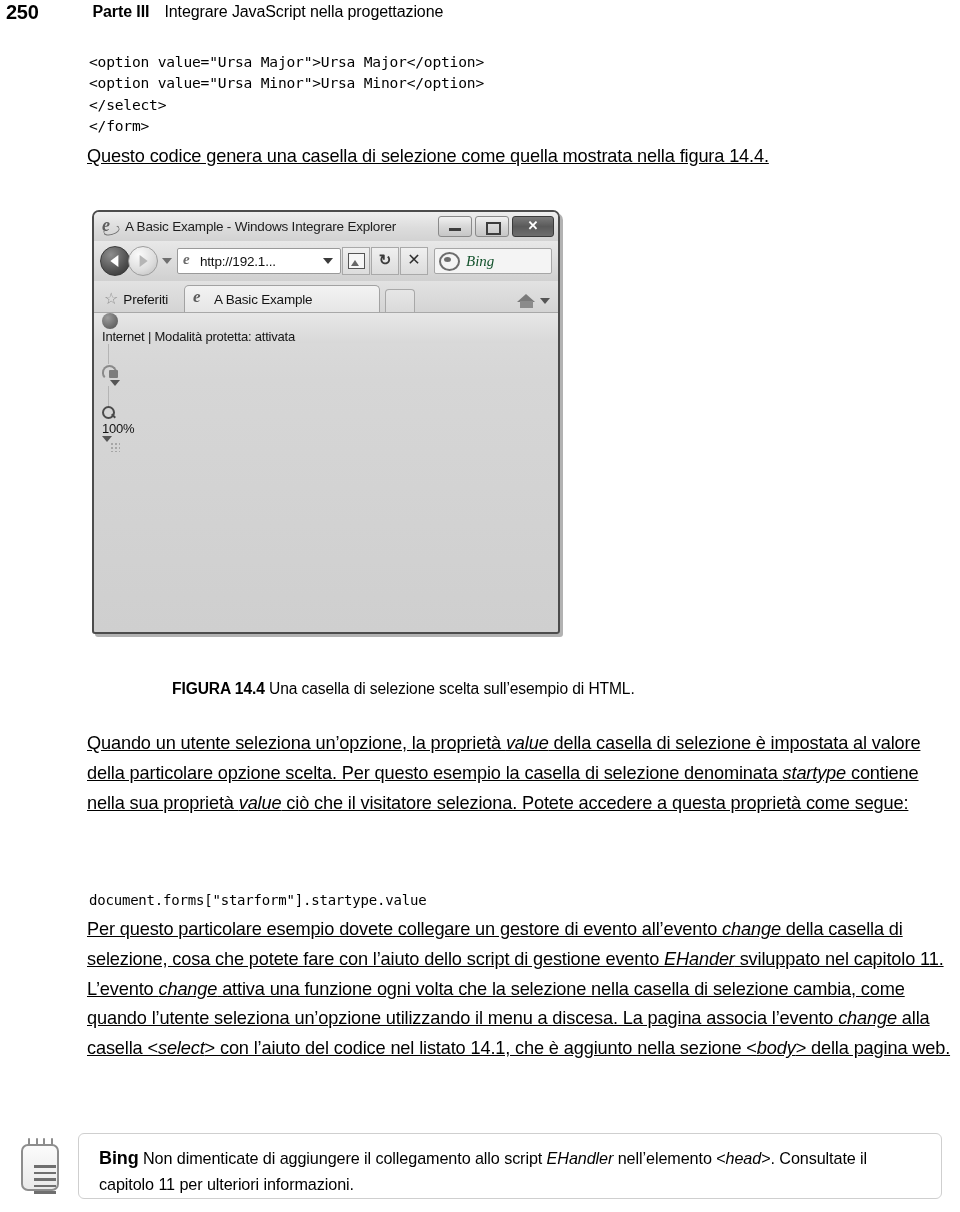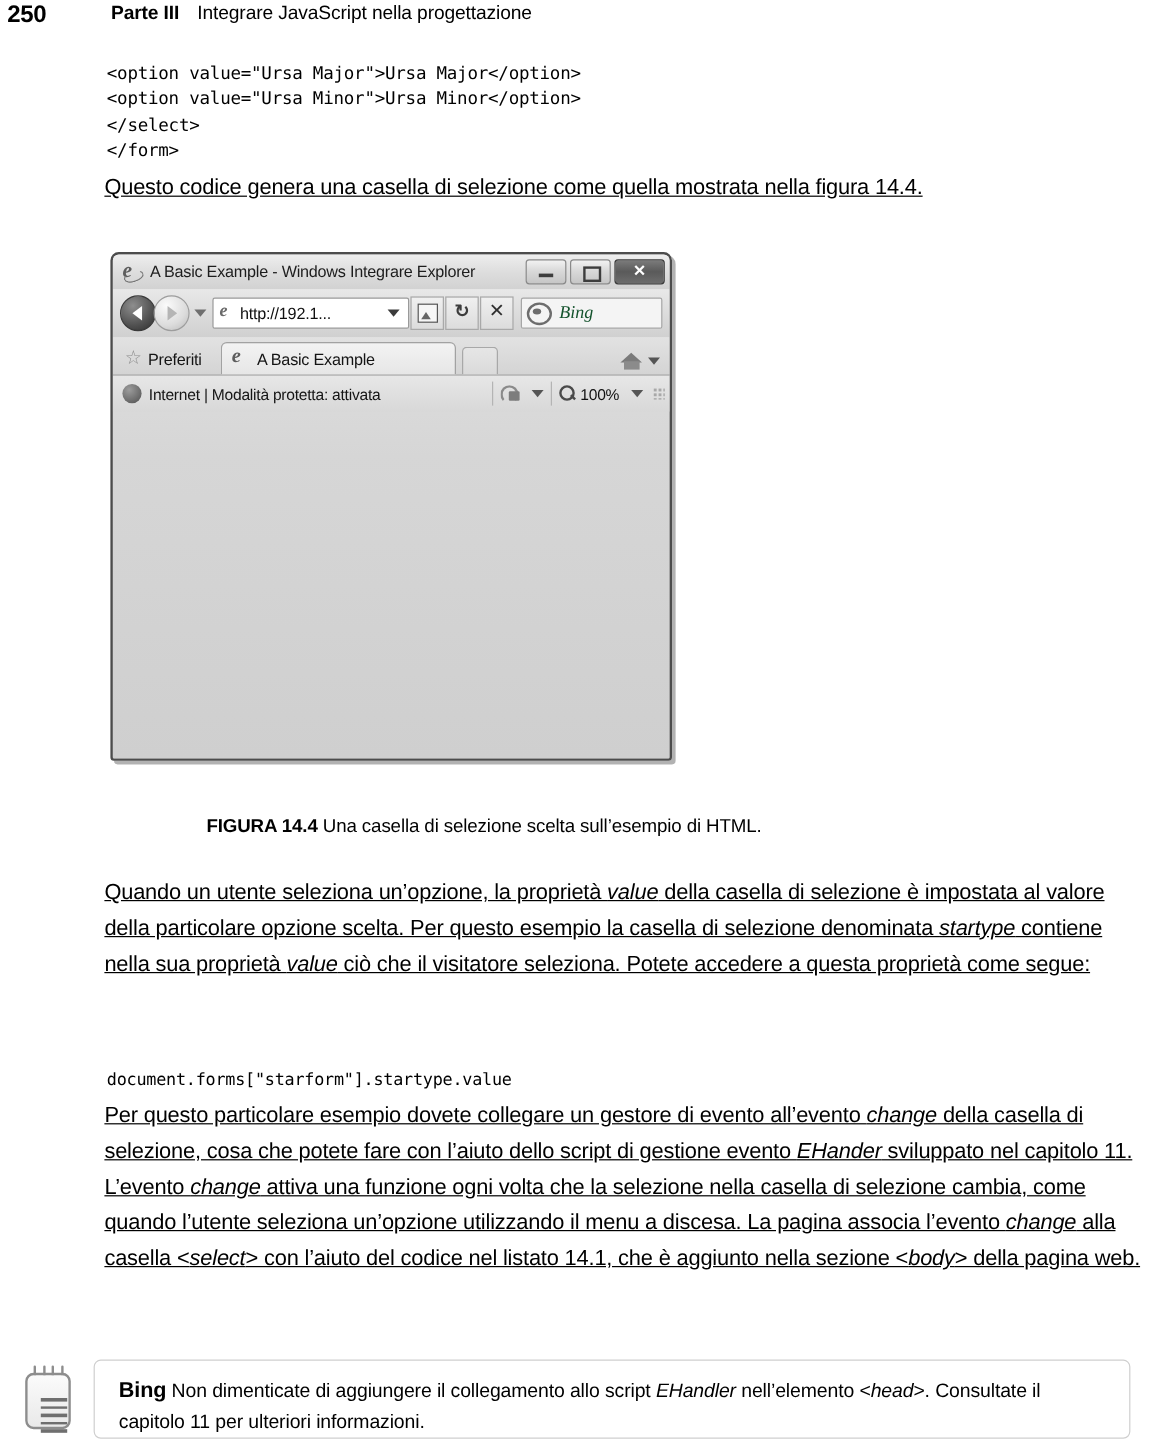--- a/index.html
+++ b/index.html
@@ -483,24 +483,25 @@
     width: 14px;
     background: #f0f0f0;
     border-left: 1px solid #cdcdcd;
     flex: 0 0 auto;
   }
 
   
   .status-bar {
     height: 30px;
     display: flex;
-    align-items: center;
+    align-items: flex-start;
     background: linear-gradient(180deg,#e7e7e7 0%,#d8d8d8 100%);
     border-top: 1px solid #a8a8a8;
     padding: 0 4px 0 8px;
+    flex-direction: column;
   }
   .globe-ico {
     width: 16px; height: 16px;
     border-radius: 50%;
     background: radial-gradient(circle at 35% 30%,#9c9c9c 0%,#666 70%,#4a4a4a 100%);
     margin-right: 6px;
     flex: 0 0 auto;
   }
   .status-text {
     font-size: 13px;

